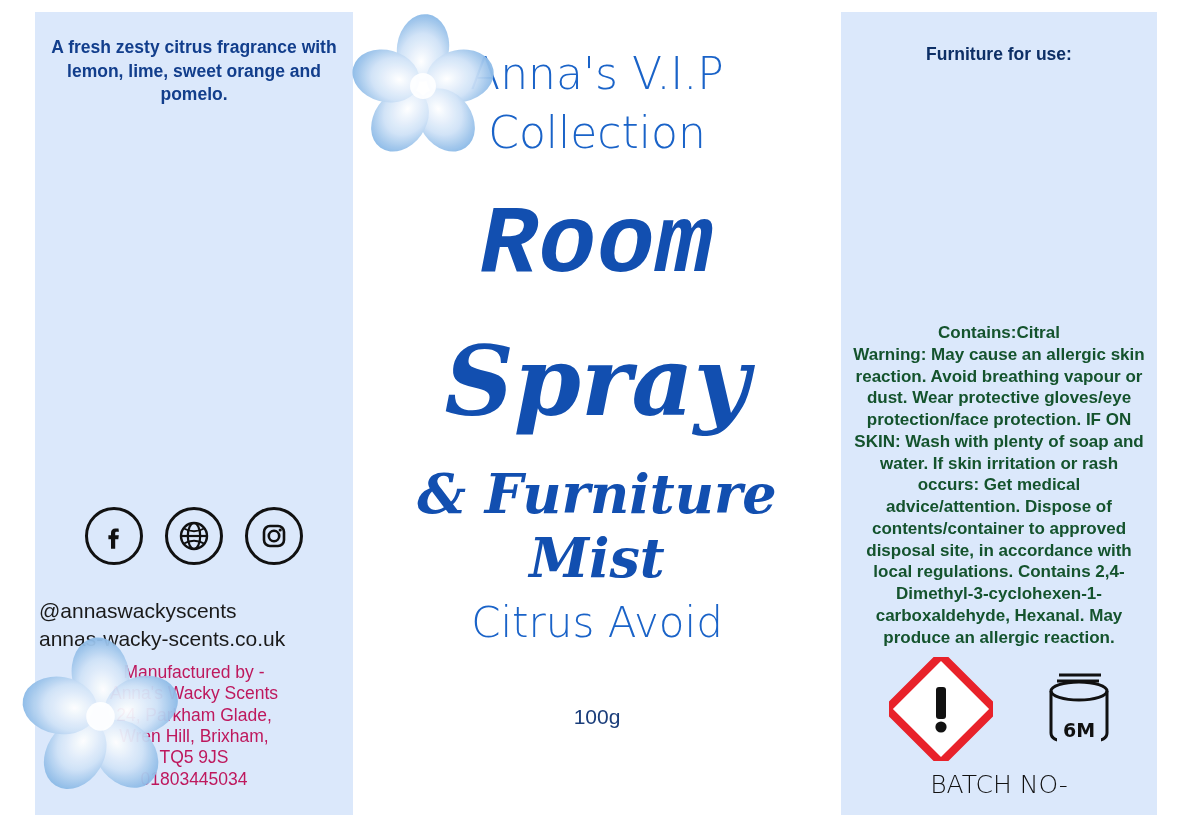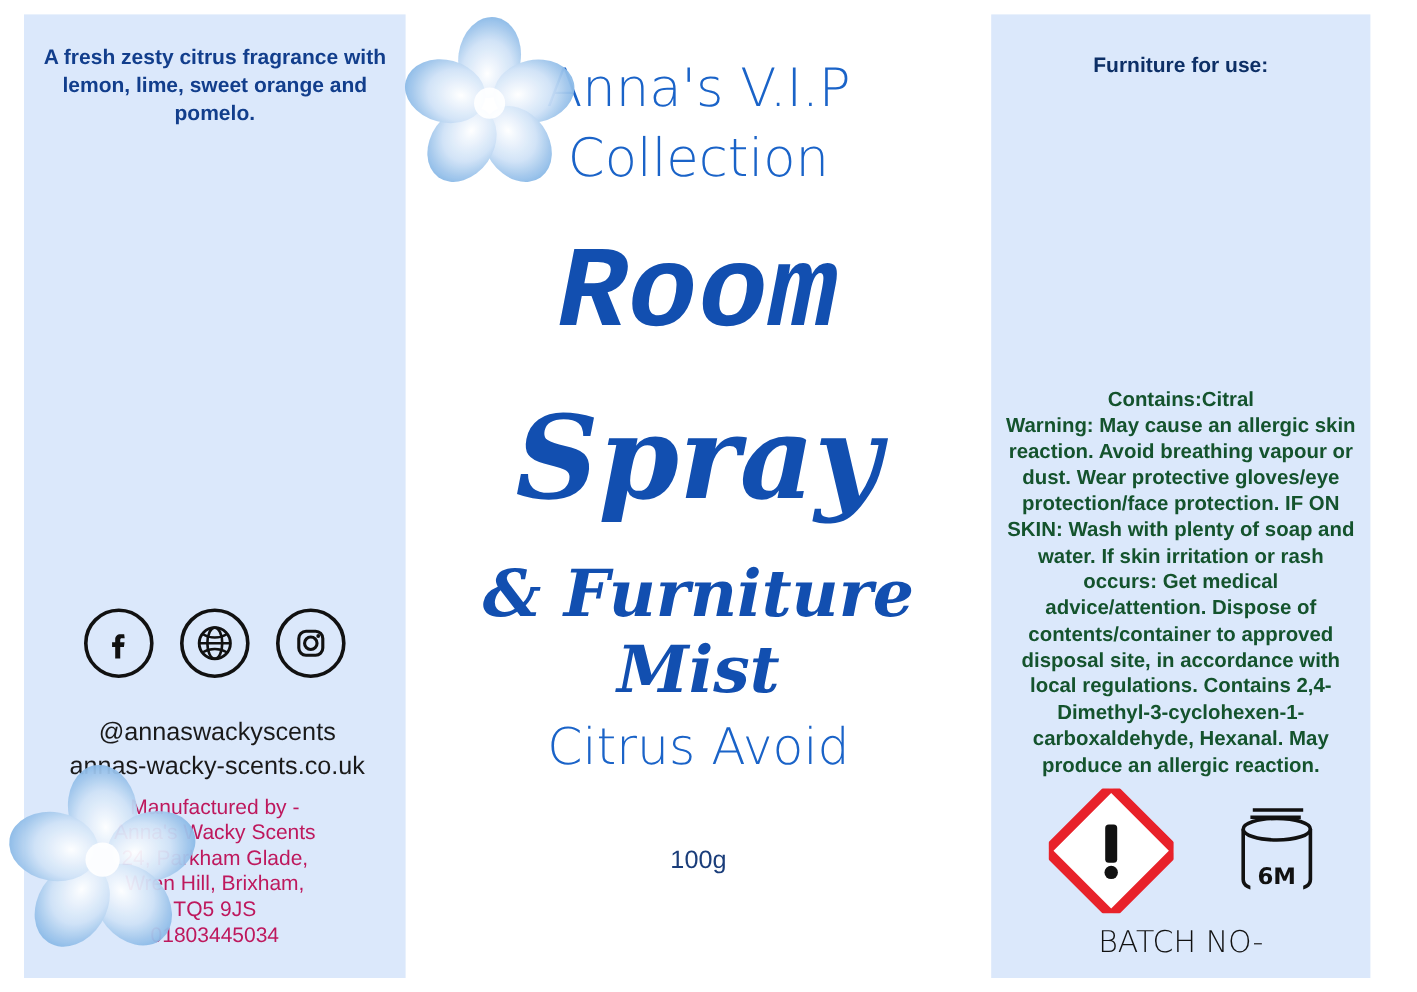--- a/index.html
+++ b/index.html
@@ -10,20 +10,21 @@
     width: 1181px;
     height: 827px;
     background: #ffffff;
     font-family: "Liberation Sans", sans-serif;
     overflow: hidden;
     position: relative;
   }
   .label-sheet {
     position: absolute;
     inset: 0;
+    margin-left: 15px;
   }
 
   
   .panel {
     position: absolute;
     background: #dbe8fb;
     box-sizing: border-box;
   }
   .left-panel {
     left: 20px;
@@ -70,21 +71,20 @@
     color: #111111;
     box-sizing: border-box;
   }
   .social-icon svg { display: block; }
 
   .handles {
     position: absolute;
     left: 4px;
     right: 0;
     top: 585px;
-    text-align: center;
     color: #1a1a1a;
     font-size: 21px;
     line-height: 1.35;
   }
 
   .manufacturer {
     position: absolute;
     left: 0;
     right: 0;
     top: 650px;

